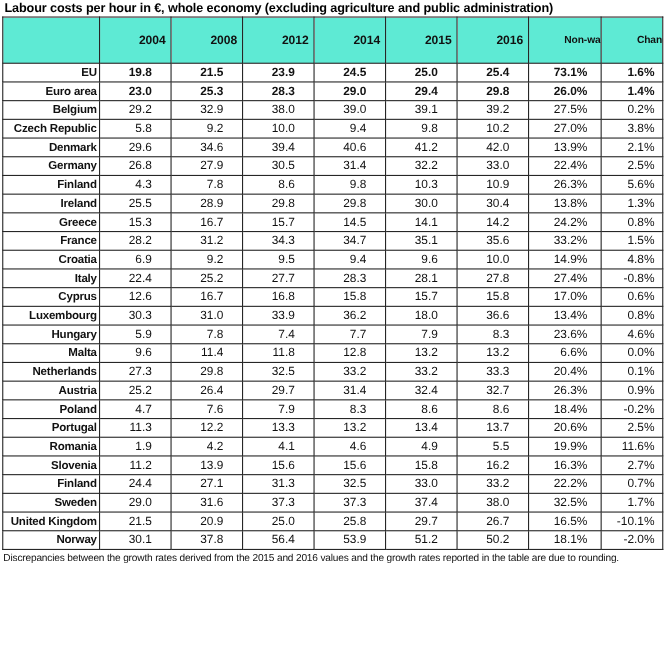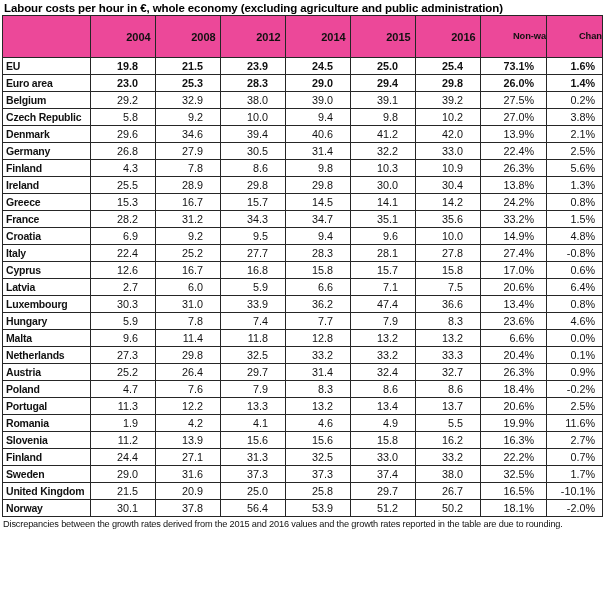--- a/index.html
+++ b/index.html
@@ -31,38 +31,38 @@
     overflow: hidden;
     white-space: nowrap;
   }
 
   
   table.lc thead th {
     height: 42px;
     vertical-align: middle;
     text-align: center;
     font-weight: bold;
-    background: #ec4899;
+    background: #5eead4;
     padding-left: 32px;
   }
   th.year-head { font-size: 11px; }
   th.small-head {
     font-size: 9.3px;
     line-height: 10.5px;
     white-space: normal;
     padding: 0 2px;
     letter-spacing: -0.1px;
   }
   th.corner { background: #ffffff; }
 
   
   table.lc tbody th.country {
     font-size: 10.5px;
     font-weight: bold;
-    text-align: left;
+    text-align: right;
     padding: 0 2px 0 3px;
     letter-spacing: -0.2px;
     height: 15.5px;
     line-height: 14px;
   }
   table.lc tbody td {
     font-size: 10.8px;
     text-align: right;
     line-height: 14px;
     height: 15.5px;
@@ -251,37 +251,26 @@
           <td class="num">12.6</td>
           <td class="num">16.7</td>
           <td class="num">16.8</td>
           <td class="num">15.8</td>
           <td class="num">15.7</td>
           <td class="num">15.8</td>
           <td class="pct">17.0%</td>
           <td class="chg">0.6%</td>
         </tr>
         <tr>
-          <th class="country">Latvia</th>
-          <td class="num">2.7</td>
-          <td class="num">6.0</td>
-          <td class="num">5.9</td>
-          <td class="num">6.6</td>
-          <td class="num">7.1</td>
-          <td class="num">7.5</td>
-          <td class="pct">20.6%</td>
-          <td class="chg">6.4%</td>
-        </tr>
-        <tr>
           <th class="country">Luxembourg</th>
           <td class="num">30.3</td>
           <td class="num">31.0</td>
           <td class="num">33.9</td>
           <td class="num">36.2</td>
-          <td class="num">47.4</td>
+          <td class="num">18.0</td>
           <td class="num">36.6</td>
           <td class="pct">13.4%</td>
           <td class="chg">0.8%</td>
         </tr>
         <tr>
           <th class="country">Hungary</th>
           <td class="num">5.9</td>
           <td class="num">7.8</td>
           <td class="num">7.4</td>
           <td class="num">7.7</td>

